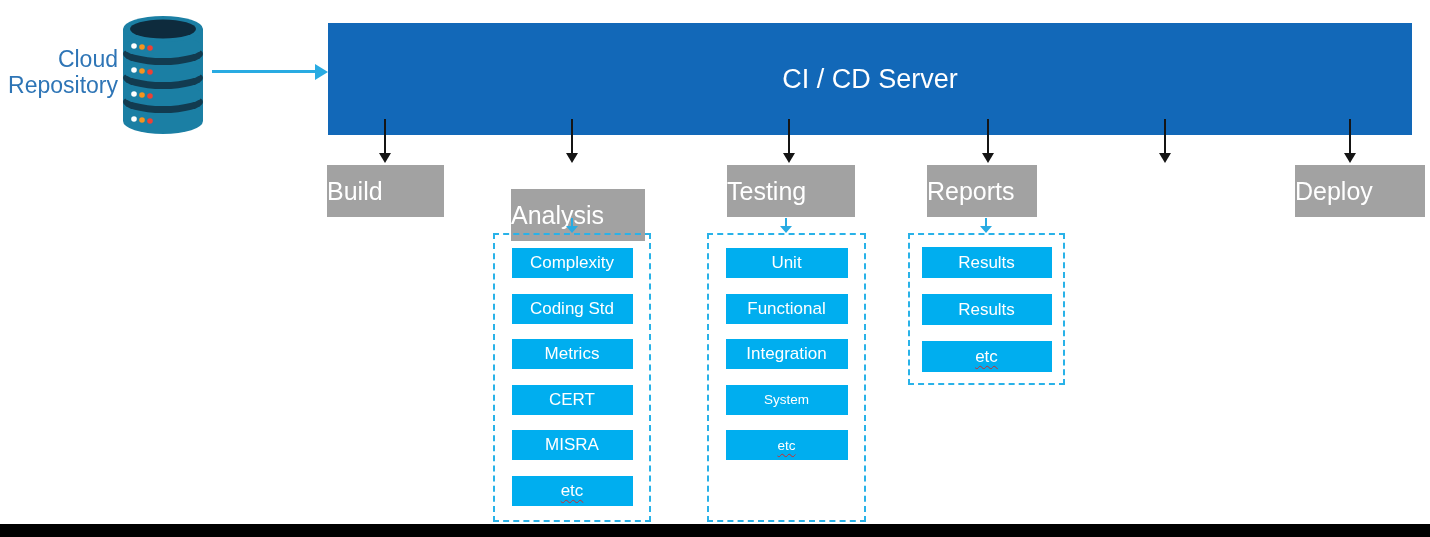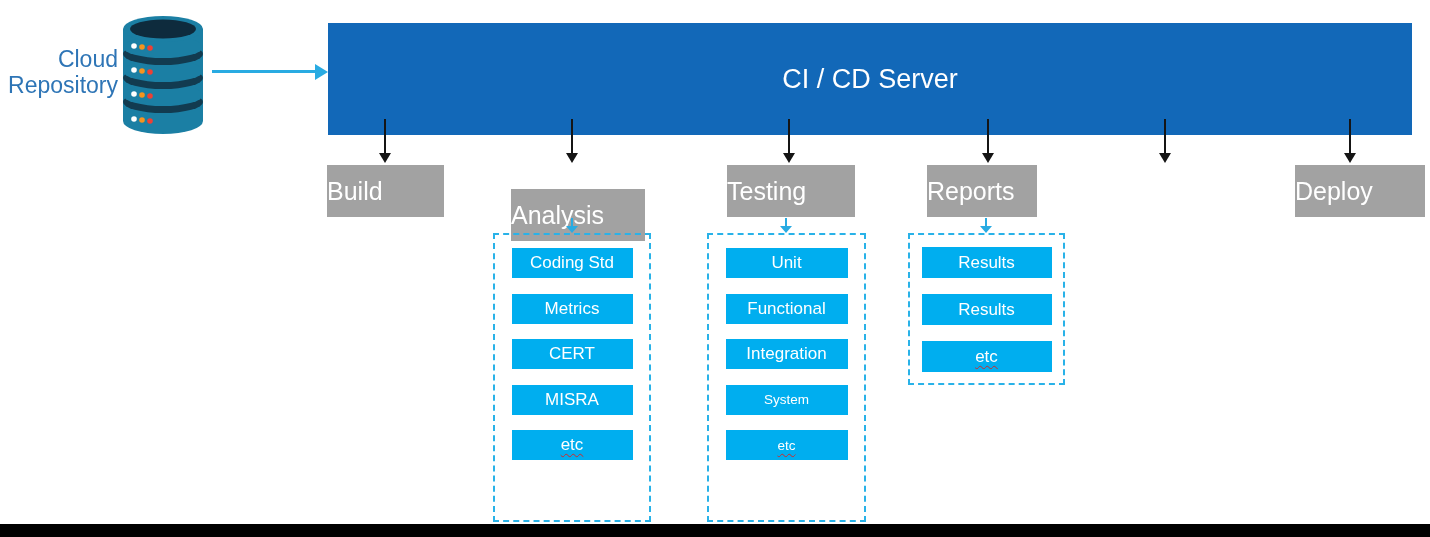--- a/index.html
+++ b/index.html
@@ -164,20 +164,23 @@
       <div class="vline"></div>
       <div class="vhead"></div>
     </div>
   <div class="carrow c3">
       <div class="vline"></div>
       <div class="vhead"></div>
     </div>
 
   <div class="panel analysis-panel">
     <div class="sub">
+        <span>Complexity</span>
+      </div>
+    <div class="sub">
         <span>Coding Std</span>
       </div>
     <div class="sub">
         <span>Metrics</span>
       </div>
     <div class="sub">
         <span>CERT</span>
       </div>
     <div class="sub">
         <span>MISRA</span>

